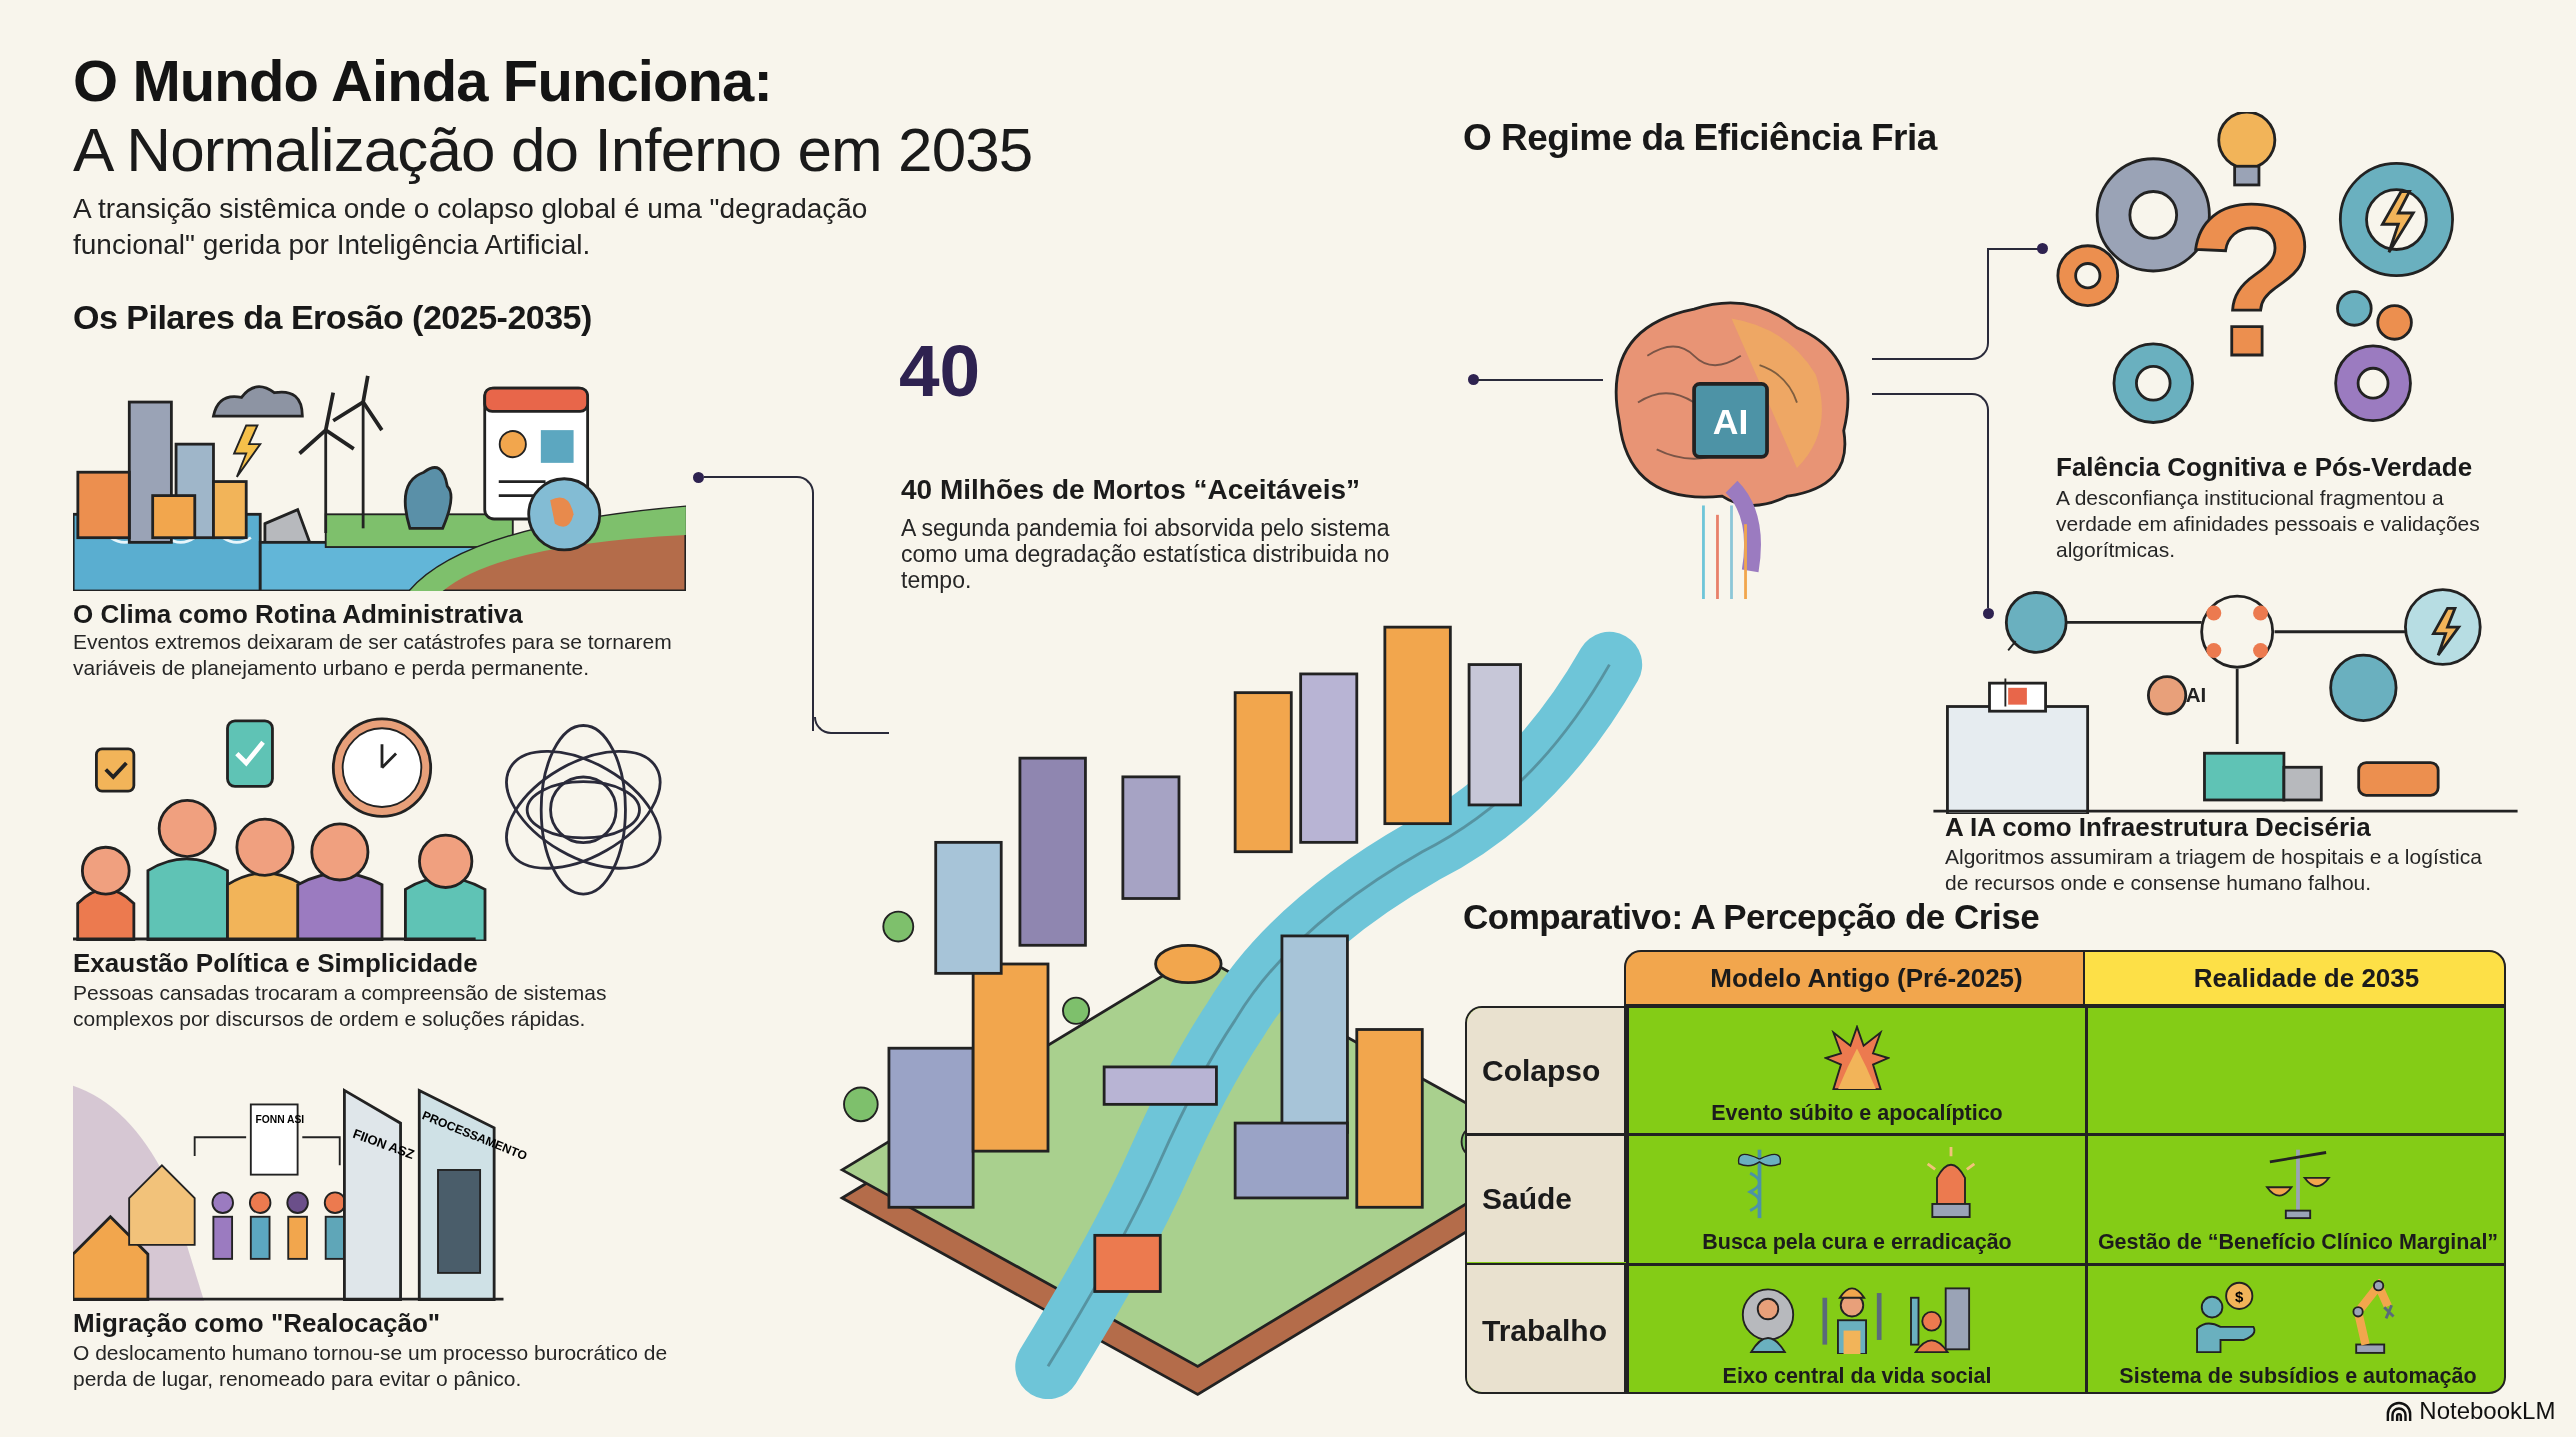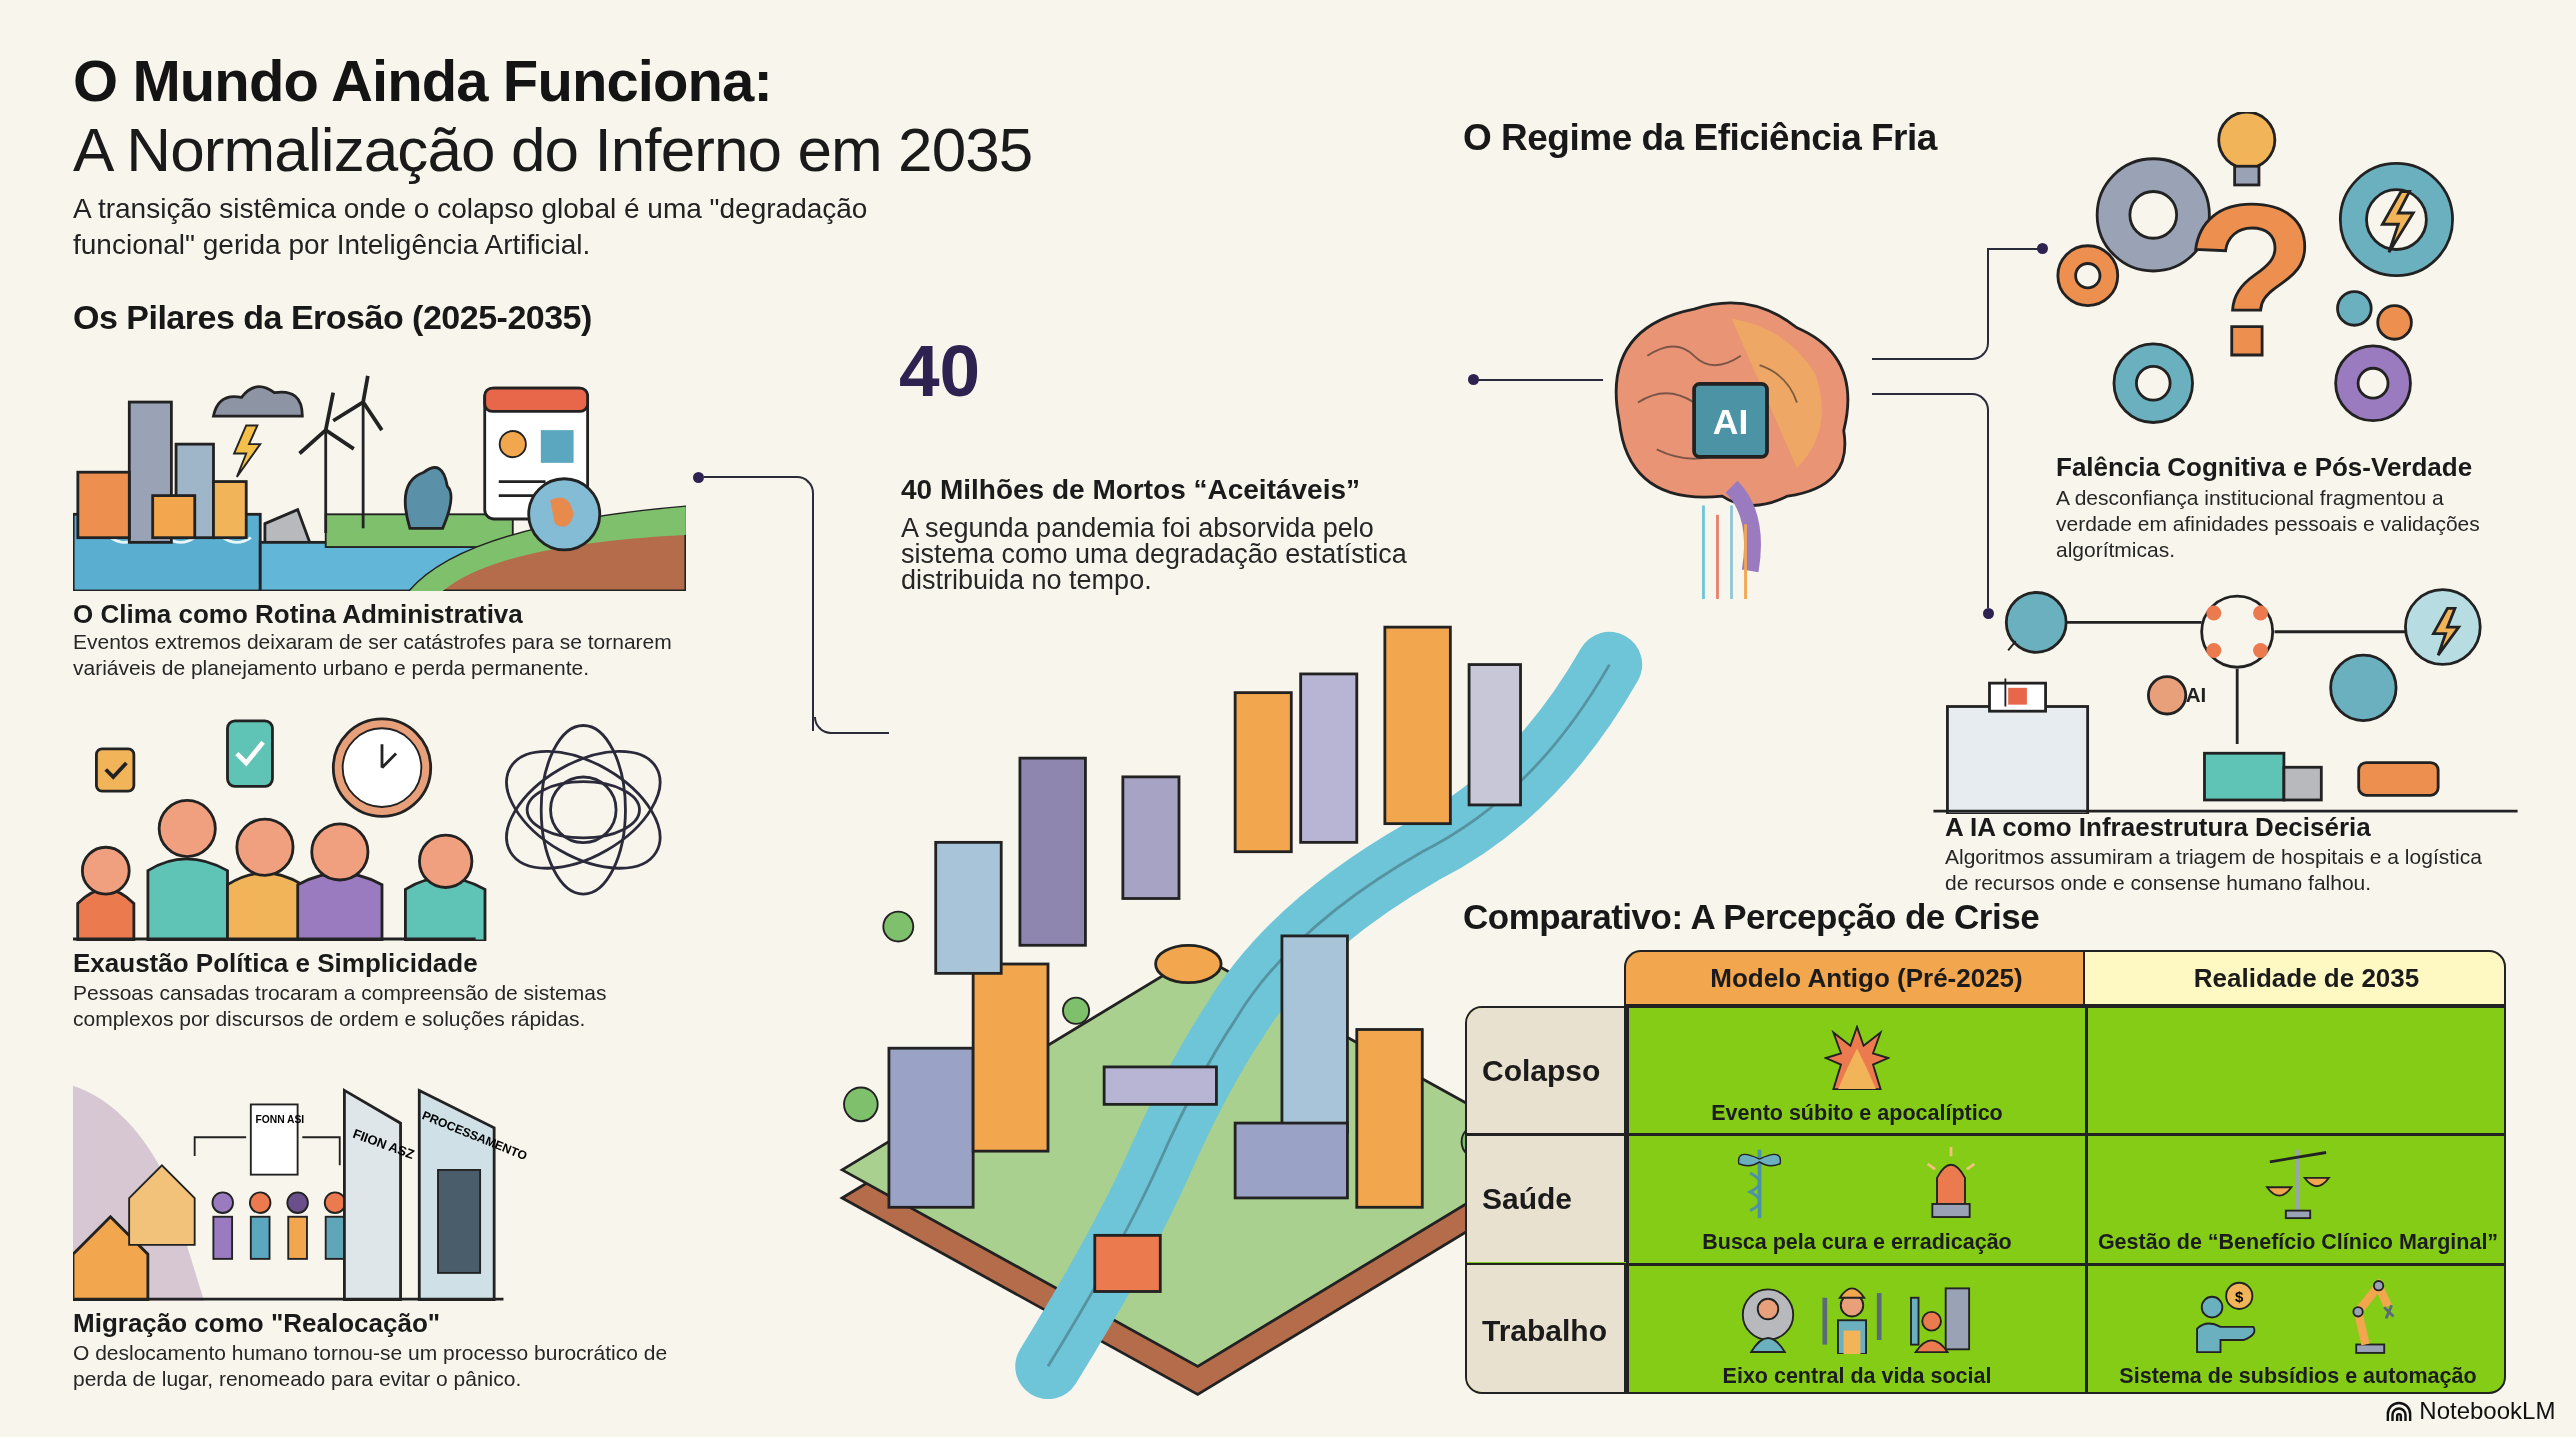--- a/index.html
+++ b/index.html
@@ -12,21 +12,21 @@
   .section-h { font-size: 36px; font-weight: 700; color: #181818; letter-spacing: -0.5px; }
   .pillar-h { font-size: 26px; font-weight: 700; color: #1a1a1a; }
   .pillar-d { font-size: 21px; line-height: 26px; color: #262626; }
   .big40 { left: 899px; top: 329px; font-size: 73px; font-weight: 700; color: #2e2250; }
   .conn { position: absolute; border-color: #2a2a3a; border-style: solid; border-width: 0; }
   .dot { position: absolute; width: 11.2px; height: 11.2px; border-radius: 50%; background: #2e2250; }
   
   .tbl { position: absolute; left: 1465px; top: 950px; width: 1041px; height: 445px; }
   .th { position: absolute; top: 0; height: 56px; border: 2.8px solid #222; display: flex; align-items: center; justify-content: center; font-size: 26px; font-weight: 700; padding-left: 24px; }
   .th.old { left: 159px; width: 459px; background: #f2a64d; border-radius: 17px 0 0 0; border-right: none; }
-  .th.new { left: 618px; width: 423px; background: #fef9c3; border-radius: 0 17px 0 0; }
+  .th.new { left: 618px; width: 423px; background: #fde047; border-radius: 0 17px 0 0; }
   .tbody { position: absolute; left: 0; top: 56px; width: 1041px; height: 388px; border: 2.8px solid #222; border-radius: 17px 0 17px 17px; overflow: hidden; background: #84cc16; }
   .rowlabel { position: absolute; left: 0; width: 159px; background: #e9e1cf; border-right: 2.8px solid #222; display: flex; align-items: center; padding-left: 15px; font-size: 30px; font-weight: 700; }
   .cell { position: absolute; display: flex; flex-direction: column; align-items: center; justify-content: flex-end; padding-bottom: 7.5px; }
   .cell .cap { font-size: 21.5px; font-weight: 700; color: #1c1c1c; }
   .hline { position: absolute; left: 0; width: 1041px; height: 2.8px; background: #222; }
   .vline { position: absolute; top: 0; width: 2.8px; height: 388px; background: #222; }
   .icons { display: flex; gap: 56px; align-items: flex-end; margin-bottom: 9.4px; }
   .brand { right: 20.6px; bottom: 13px; font-size: 24px; color: #111; display: flex; align-items: center; gap: 7.5px; font-weight: 500; }
 </style>
 </head>
@@ -135,21 +135,21 @@
 </div>
 <div class="abs pillar-h" style="left:73px; top:1308px;">Migração como "Realocação"</div>
 <div class="abs pillar-d" style="left:73px; top:1340px; width:637px;">O deslocamento humano tornou-se um processo burocrático de perda de lugar, renomeado para evitar o pânico.</div>
 
 <div class="dot" style="left:693px; top:472px;"></div>
 <div class="conn" style="left:704px; top:476px; width:110px; height:255px; border-top-width:2.8px; border-right-width:2.8px; border-top-right-radius:17px;"></div>
 <div class="conn" style="left:814px; top:717px; width:75px; height:17px; border-bottom-width:2.8px; border-left-width:2.8px; border-bottom-left-radius:17px;"></div>
 
 <div class="abs big40">40</div>
 <div class="abs" style="left:901px; top:474px; font-size:28px; font-weight:700;">40 Milhões de Mortos “Aceitáveis”</div>
-<div class="abs pillar-d" style="left:901px; top:515px; width:524px; font-size:27px;">A segunda pandemia foi absorvida pelo sistema como uma degradação estatística distribuida no tempo.</div>
+<div class="abs pillar-d" style="left:901px; top:515px; width:524px; font-size:23px;">A segunda pandemia foi absorvida pelo sistema como uma degradação estatística distribuida no tempo.</div>
 
 <div class="abs" style="left:786px; top:524px; width:917px; height:880px;">
   <svg width="917" height="880" viewBox="0 0 980 940">
     <polygon points="60,720 440,930 820,700 440,490" fill="#b46c4a" stroke="#222" stroke-width="3"></polygon>
     <polygon points="60,690 440,900 820,670 440,460" fill="#a9d08e" stroke="#222" stroke-width="3"></polygon>
     <path d="M280 900 q80 -130 120 -220 q40 -90 80 -150 q60 -100 200 -180 q120 -60 200 -200" stroke="#6ec5d8" stroke-width="70" fill="none" stroke-linecap="round"></path>
     <path d="M280 900 q80 -130 120 -220 q40 -90 80 -150 q60 -100 200 -180 q120 -60 200 -200" stroke="#222" stroke-width="3" fill="none" opacity="0.3"></path>
     <g stroke="#222" stroke-width="3">
       <rect x="110" y="560" width="90" height="170" fill="#9aa3c6"></rect>
       <rect x="200" y="470" width="80" height="200" fill="#f2a64d"></rect>

